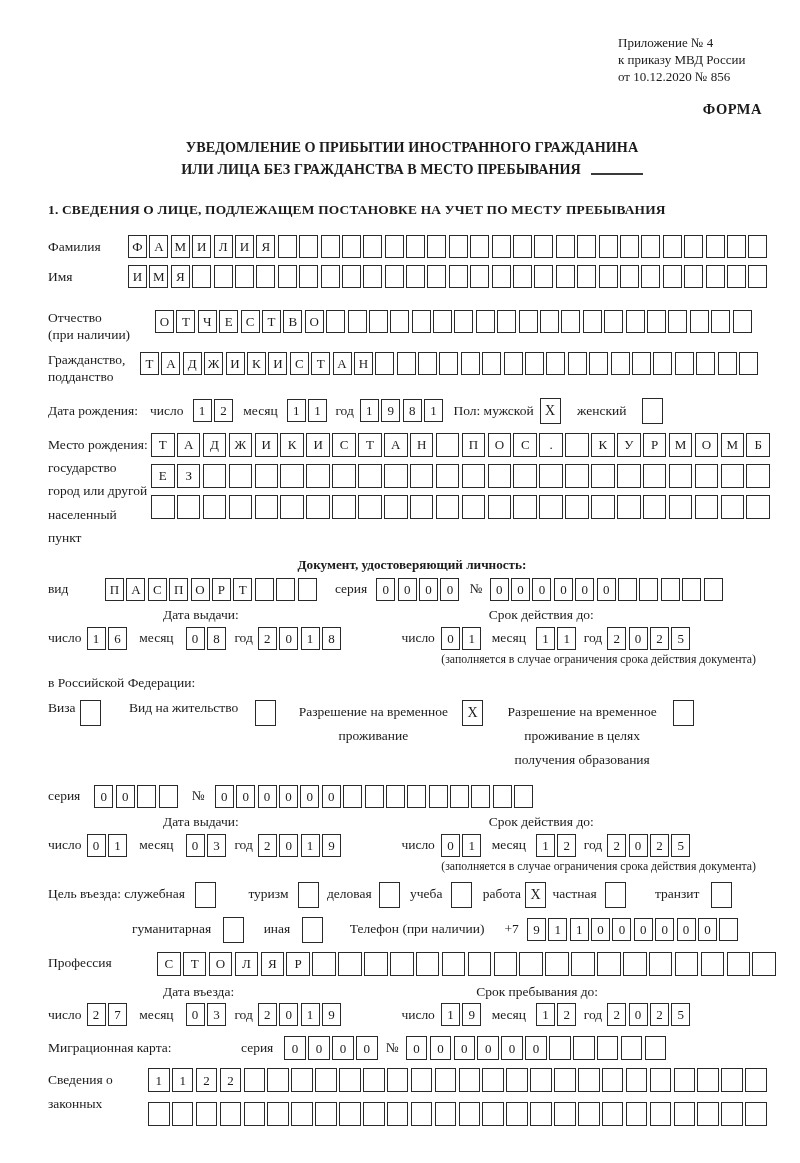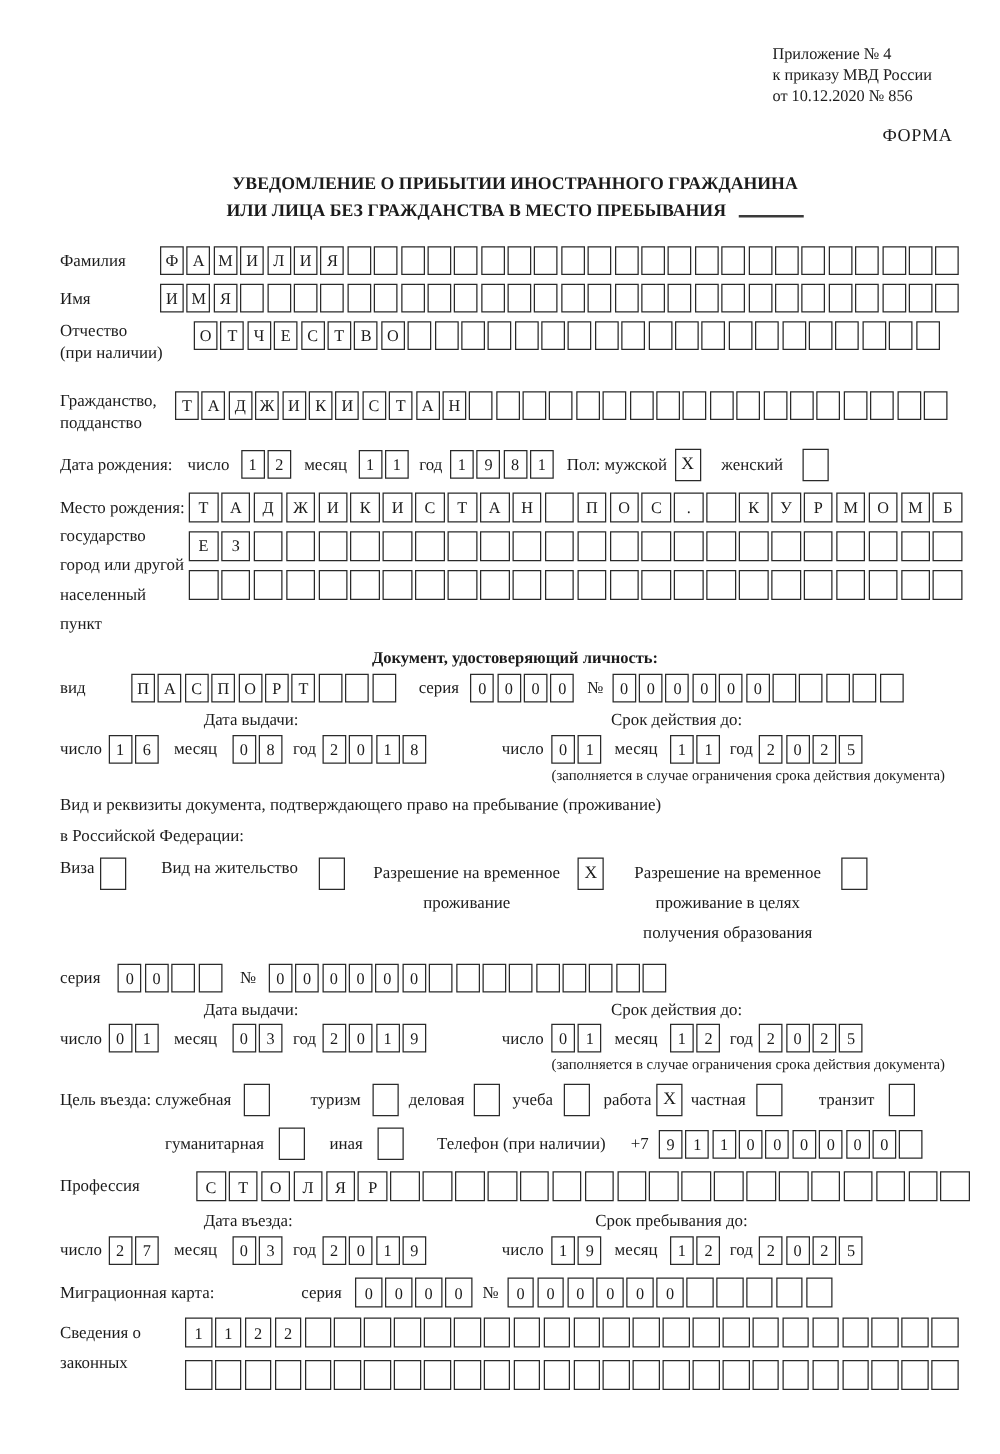--- a/index.html
+++ b/index.html
@@ -1,26 +1,26 @@
 <!DOCTYPE html>
 <html><head>
 <meta charset="utf-8">
 <style>
   html,body{margin:0;padding:0;background:#f6f6f4;}
   body{width:800px;font-family:"Liberation Serif","DejaVu Serif",serif;color:#1b1b1b;}
   .page{width:800px;min-height:1163px;background:#ffffff;box-sizing:border-box;
         padding:34px 24px 20px 48px;position:relative;}
   .appendix{margin-left:570px;font-size:13px;line-height:1.32;}
   .appendix2{margin-top:5px;font-size:12.3px;line-height:1.32;}
-  .forma{margin-top:16px;text-align:right;padding-right:14px;font-weight:normal;font-size:14.5px;letter-spacing:.5px;}
+  .forma{margin-top:16px;text-align:right;padding-right:14px;font-weight:bold;font-size:14.5px;letter-spacing:.5px;}
   .title{margin-top:18px;text-align:center;font-weight:bold;font-size:14.2px;line-height:1.55;}
   .uline{display:inline-block;width:52px;border-bottom:2px solid #3a3a3a;margin-left:10px;transform:translateY(1px);}
   .sec1{margin-top:22px;font-weight:bold;font-size:13.4px;letter-spacing:.2px;}
   .r{display:flex;align-items:center;margin-top:7px;}
-  .rt{display:flex;align-items:flex-start;margin-top:7px;}
+  .rt{display:flex;align-items:flex-start;margin-top:22px;}
   .lbl{font-size:13.5px;flex:none;line-height:1.25;}
   .small{font-size:11.8px;font-family:Liberation Serif, serif;}
   .cells{display:flex;flex:none;}
   .cell{box-sizing:border-box;flex:none;width:19px;height:23px;border:1.5px solid #2a2a2a;
         margin-right:2.4px;display:flex;align-items:center;justify-content:center;
         font-size:13px;line-height:1;background:#fff;}
   .wide .cell{width:23.5px;height:24px;}
   .mid  .cell{width:21.5px;height:24px;}
   .cb   .cell{width:21px;height:26px;font-size:14px;}
   .b{font-weight:bold;}
@@ -37,20 +37,21 @@
     <div>от 10.12.2020 № 856</div>
   </div>
 
   <div class="forma">ФОРМА</div>
 
   <div class="title">
     <div>УВЕДОМЛЕНИЕ О ПРИБЫТИИ ИНОСТРАННОГО ГРАЖДАНИНА</div>
     <div><span>ИЛИ ЛИЦА БЕЗ ГРАЖДАНСТВА В МЕСТО ПРЕБЫВАНИЯ</span><span class="uline"></span></div>
   </div>
 
+  <div class="sec1">1. СВЕДЕНИЯ О ЛИЦЕ, ПОДЛЕЖАЩЕМ ПОСТАНОВКЕ НА УЧЕТ ПО МЕСТУ ПРЕБЫВАНИЯ</div>
 
   <div class="r" style="margin-top:17px">
     <span class="lbl" style="width:80px">Фамилия</span>
     <span class="cells">
         <span class="cell">Ф</span>
         <span class="cell">А</span>
         <span class="cell">М</span>
         <span class="cell">И</span>
         <span class="cell">Л</span>
         <span class="cell">И</span>
@@ -146,21 +147,21 @@
         <span class="cell"></span>
         <span class="cell"></span>
         <span class="cell"></span>
         <span class="cell"></span>
         <span class="cell"></span>
         <span class="cell"></span>
         <span class="cell"></span>
       </span>
   </div>
 
-  <div class="rt" style="margin-top:22px">
+  <div class="rt" style="margin-top:8px">
     <span class="lbl" style="width:92px">
       <span>Гражданство,</span><br><span>подданство</span>
     </span>
     <span class="cells">
         <span class="cell">Т</span>
         <span class="cell">А</span>
         <span class="cell">Д</span>
         <span class="cell">Ж</span>
         <span class="cell">И</span>
         <span class="cell">К</span>
@@ -384,21 +385,20 @@
     <span class="cells" style="margin-left:5px">
         <span class="cell">2</span>
         <span class="cell">0</span>
         <span class="cell">2</span>
         <span class="cell">5</span>
       </span>
   </div>
 
   <div class="small" style="text-align:right;padding-right:20px;margin-top:2px">(заполняется в случае ограничения срока действия документа)</div>
 
-  <div class="lbl" style="margin-top:8px">Вид и реквизиты документа, подтверждающего право на пребывание (проживание)</div>
   <div class="lbl" style="margin-top:8px">в Российской Федерации:</div>
 
   <div class="rt" style="margin-top:8px">
     <span class="lbl">Виза</span>
     <span class="cells cb" style="margin-left:4px">
         <span class="cell"></span>
       </span>
     <span class="lbl" style="margin-left:26px">Вид на жительство</span>
     <span class="cells cb" style="margin-left:17px">
         <span class="cell"></span>

